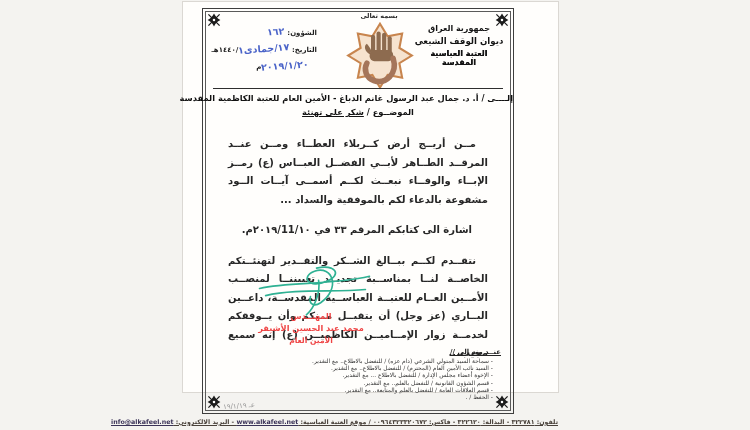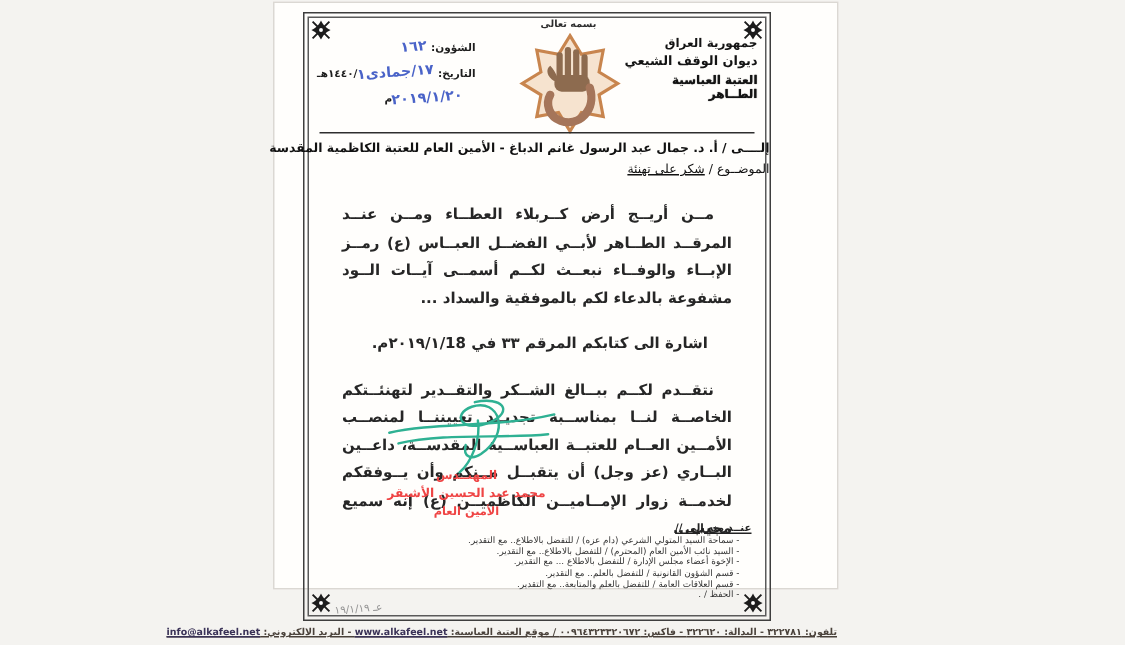--- a/index.html
+++ b/index.html
@@ -10,33 +10,33 @@
         background:#fffefc;border:1px solid #dbd8d3;box-sizing:border-box;direction:rtl;}
   .frame{position:absolute;left:19px;top:6px;width:312px;height:406px;
          border:1.5px solid #3e3e3e;box-sizing:border-box;}
   .frame::before{content:"";position:absolute;inset:2px;border:1px solid #5a5a5a;pointer-events:none;}
   .corner{position:absolute;width:16px;height:16px;}
   .corner.tl{top:3px;left:3px;} .corner.tr{top:3px;right:3px;}
   .corner.bl{bottom:3px;left:3px;} .corner.br{bottom:3px;right:3px;}
   .basmala{position:absolute;top:3px;left:126px;width:100px;text-align:center;
            font-size:6.5px;font-weight:bold;color:#2c2c2c;}
   .logo{position:absolute;top:12px;left:142px;width:70px;height:72px;}
-  .letterhead{position:absolute;top:15px;right:8px;width:92px;text-align:right;color:#141414;}
+  .letterhead{position:absolute;top:15px;right:8px;width:92px;text-align:center;color:#141414;}
   .lh1{font-size:8px;font-weight:bold;}
   .lh2{font-size:8.6px;font-weight:bold;margin-top:3px;}
   .lh3{font-size:8px;font-weight:bold;margin-top:3px;text-shadow:0 0 .6px #000;}
   .meta{position:absolute;top:17px;left:34px;width:80px;text-align:right;color:#1d1d1d;}
   .meta-row{font-size:7px;font-weight:bold;margin-bottom:6px;white-space:nowrap;}
   .hand{color:#4a63c8;font-size:9.5px;font-weight:bold;display:inline-block;transform:rotate(-4deg);}
   .meta-row.greg{padding-left:4px;padding-right:8px;}
   .divider{position:absolute;top:79px;left:10px;right:10px;border-top:1.4px solid #2e2e2e;}
   .addressee{position:absolute;top:84px;left:0;right:0;text-align:left;
              font-size:8.3px;font-weight:bold;color:#111;white-space:nowrap;}
-  .subject{position:absolute;top:98px;left:0;right:0;text-align:right;
-           font-size:8.3px;font-weight:normal;color:#111;}
+  .subject{position:absolute;top:98px;left:0;right:0;text-align:center;
+           font-size:8.3px;font-weight:bold;color:#111;}
   .subject .subj-val{text-decoration:underline;}
   .body-block{position:absolute;top:114px;left:13px;right:13px;color:#262626;
               font-size:10px;font-weight:bold;line-height:18.5px;text-align:justify;}
   .body-block p{margin:12px;text-indent:12px;text-align-last:right;}
   .body-block p.ref{text-indent:16px;}
   .sig-scribble{position:absolute;top:253px;left:52px;width:118px;height:56px;}
   .sig-text{position:absolute;top:303px;left:38px;width:140px;text-align:center;color:#ef4444;}
   .sig-title{font-size:8px;font-weight:bold;}
   .sig-name{font-size:8.2px;font-weight:bold;margin-top:2px;}
   .sig-role{font-size:7.6px;font-weight:bold;margin-top:3px;}
@@ -100,40 +100,40 @@
             <rect x="35" y="42" width="34" height="16" rx="7"></rect>
             <path d="M35 48 C28 44 26 36 31 33 C34 36 36 40 38 44 Z"></path>
           </g>
           <path d="M69 54 C76 76 58 92 41 86 C30 82 26 70 31 61" fill="none" stroke="#a5755a" stroke-width="8" stroke-linecap="round"></path>
         </svg>
       </div>
 
       <div class="letterhead">
         <div class="lh1">جمهورية العراق</div>
         <div class="lh2">ديوان الوقف الشيعي</div>
-        <div class="lh3">العتبة العباسية الطــاهر</div>
+        <div class="lh3">العتبة العباسية المقدسة</div>
       </div>
 
       <div class="meta">
         <div class="meta-row"><span>الشؤون: </span><span class="hand">١٦٢</span></div>
         <div class="meta-row"><span>التاريخ: </span><span class="hand">١٧/جمادى١</span><span>/١٤٤٠هـ</span></div>
         <div class="meta-row greg"><span class="hand">٢٠١٩/١/٢٠</span><span>م</span></div>
       </div>
 
       <div class="divider"></div>
 
       <div class="addressee">إلــــى / أ. د. جمال عبد الرسول غانم الدباغ - الأمين العام للعتبة الكاظمية المقدسة</div>
 
       <div class="subject">
         <span>الموضــوع / </span><span class="subj-val">شكر على تهنئة</span>
       </div>
 
       <div class="body-block">
         <p>مــن أريــج أرض كــربلاء العطــاء ومــن عنــد المرقــد الطــاهر لأبــي الفضــل العبــاس (ع) رمــز الإبــاء والوفــاء نبعــث لكــم أسمــى آيــات الــود مشفوعة بالدعاء لكم بالموفقية والسداد ...</p>
-        <p class="ref">اشارة الى كتابكم المرقم ٣٣ في ٢٠١٩/١/18م.</p>
+        <p class="ref">اشارة الى كتابكم المرقم ٣٣ في ٢٠١٩/11/١٠م.</p>
         <p>نتقــدم لكــم ببــالغ الشــكر والتقــدير لتهنئــتكم الخاصــة لنــا بمناســبة تجديــد تعييننــا لمنصــب الأمــين العــام للعتبــة العباســية المقدســة، داعــين البــاري (عز وجل) أن يتقبــل مــنكم وأن يــوفقكم لخدمــة زوار الإمــاميــن الكاظميــن (ع) إنه سميع مجيب...</p>
       </div>
 
       <div class="sig-scribble">
         <svg width="118" height="56" viewBox="0 0 115 55">
           <g fill="none" stroke="#2fb193" stroke-width="1.6" stroke-linecap="round">
             <path d="M60 6 C78 2 86 12 70 19 C52 27 44 14 58 9 C76 3 84 26 64 40 C58 44 52 42 54 34"></path>
             <path d="M4 26 C34 19 74 23 112 14"></path>
             <path d="M10 33 C40 26 78 30 108 27"></path>
             <path d="M62 18 C64 30 58 45 50 52"></path>

